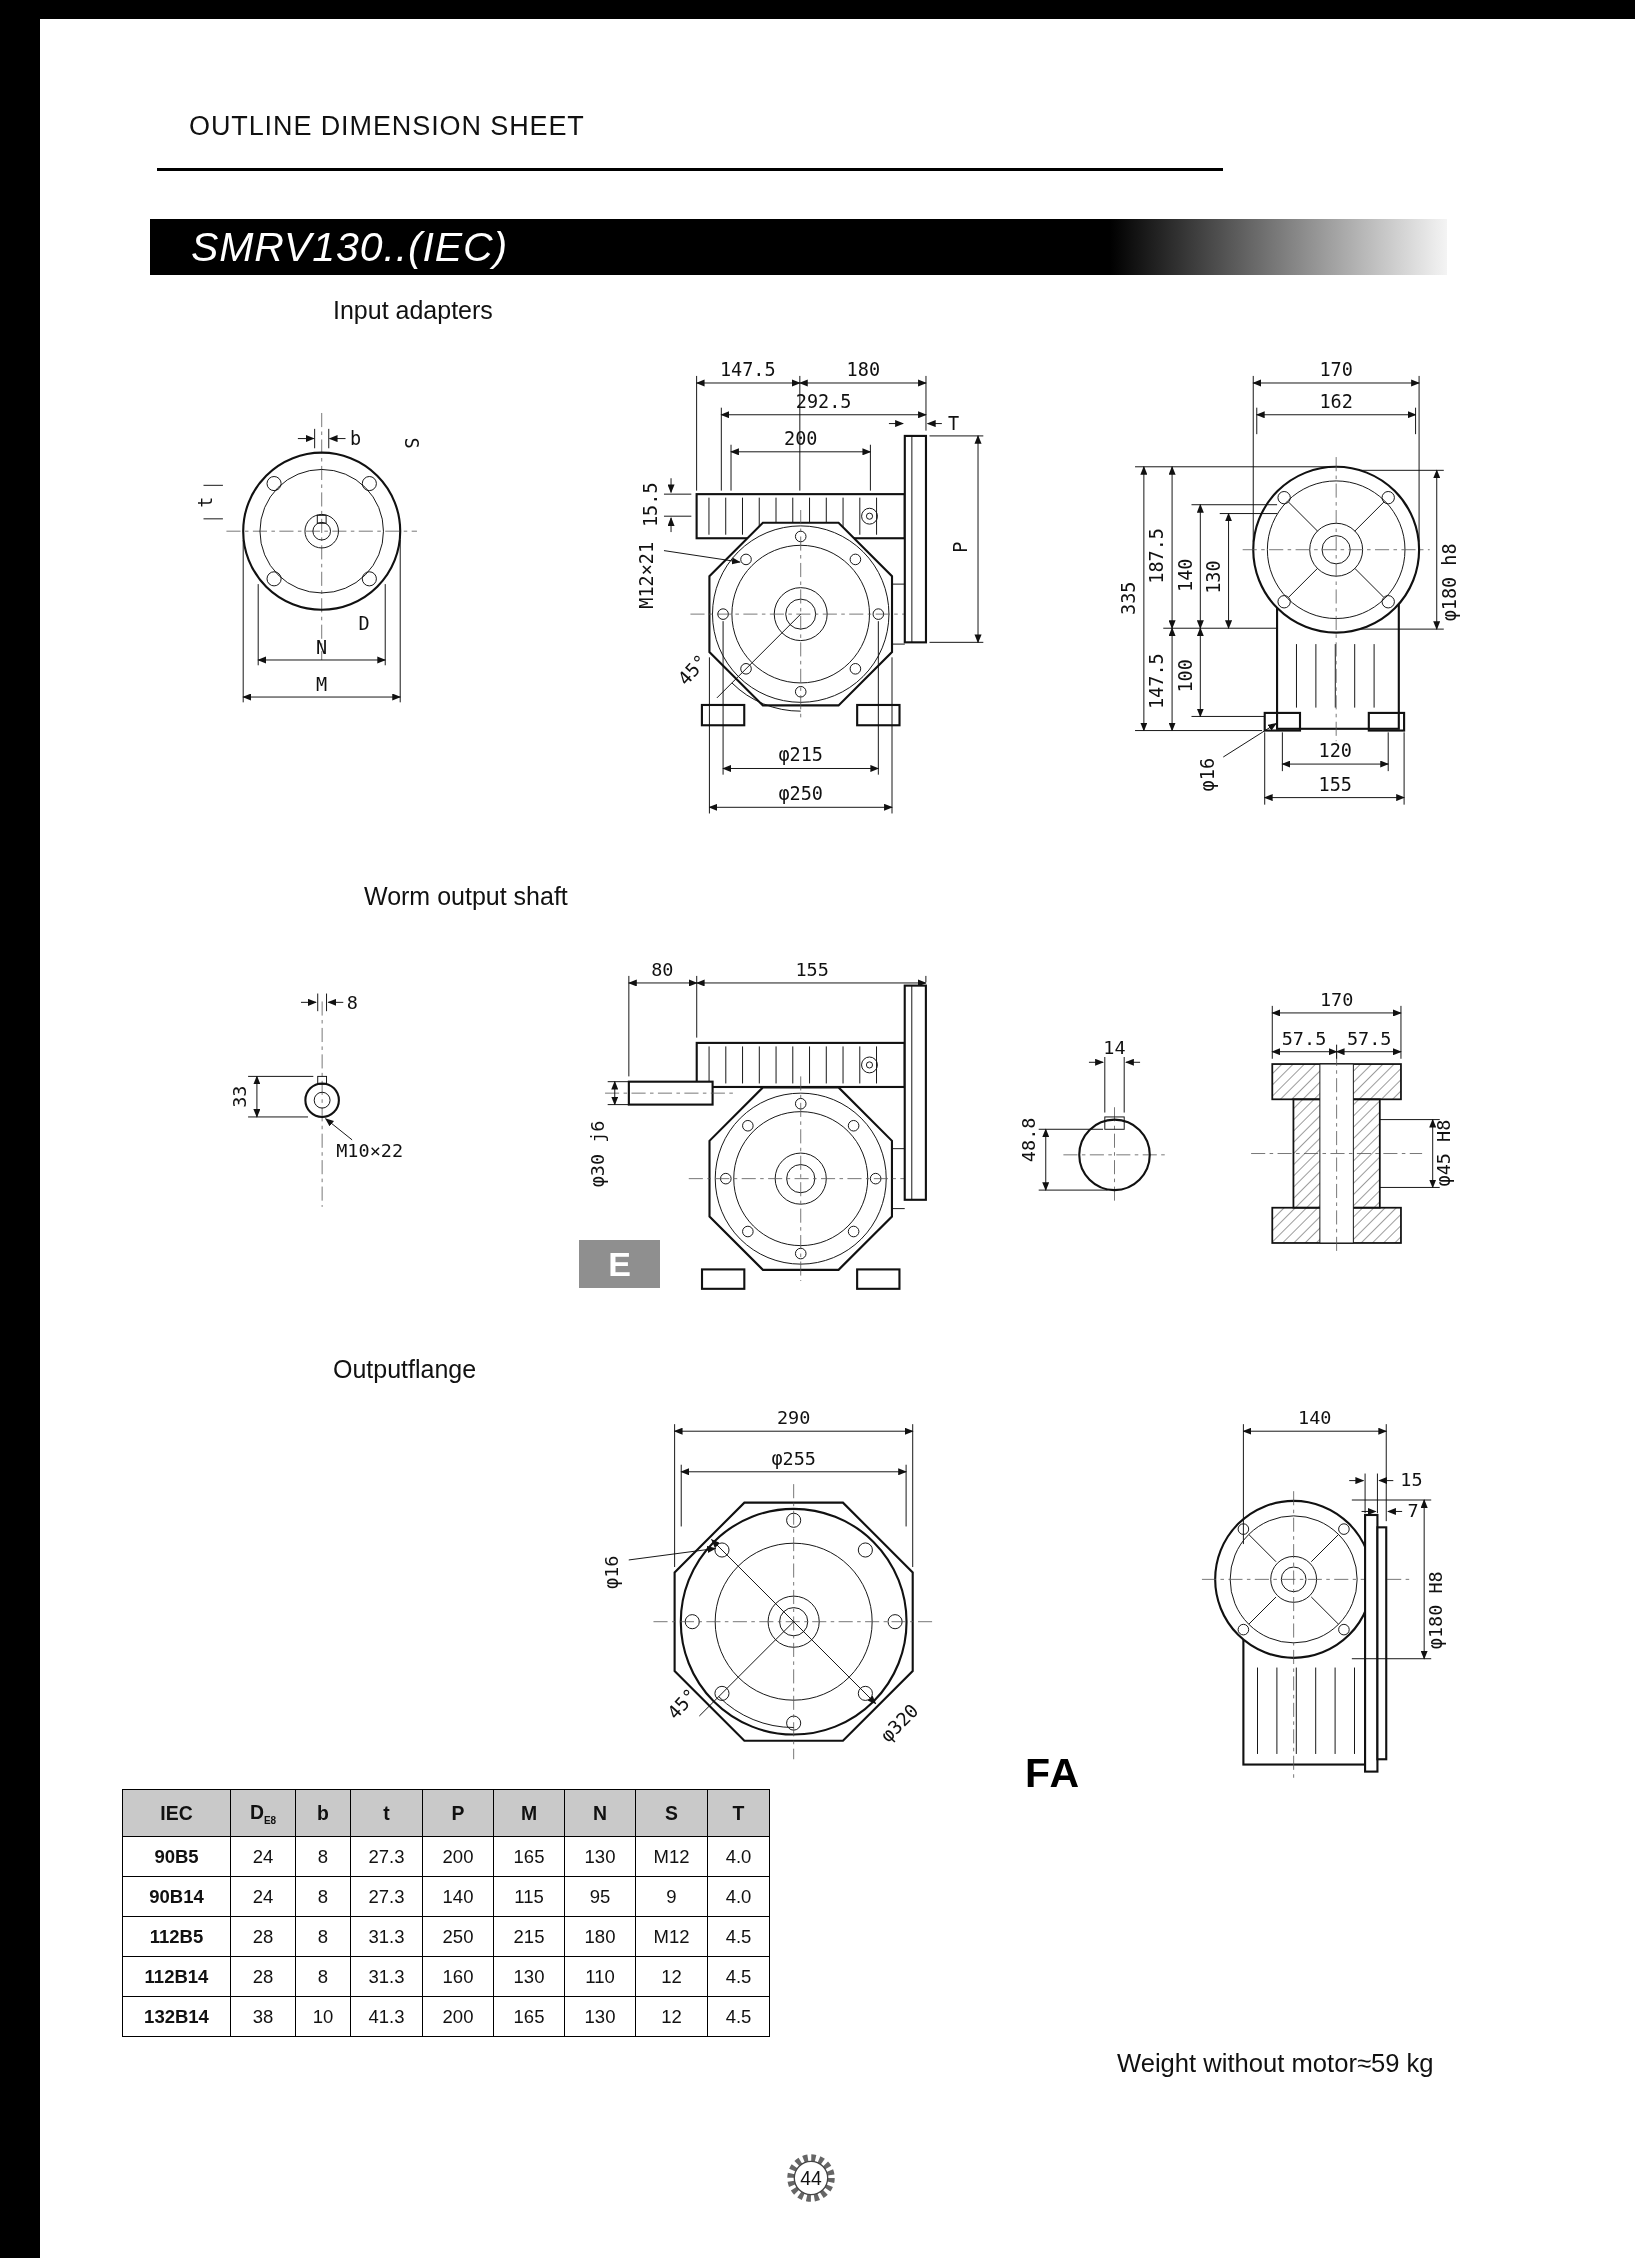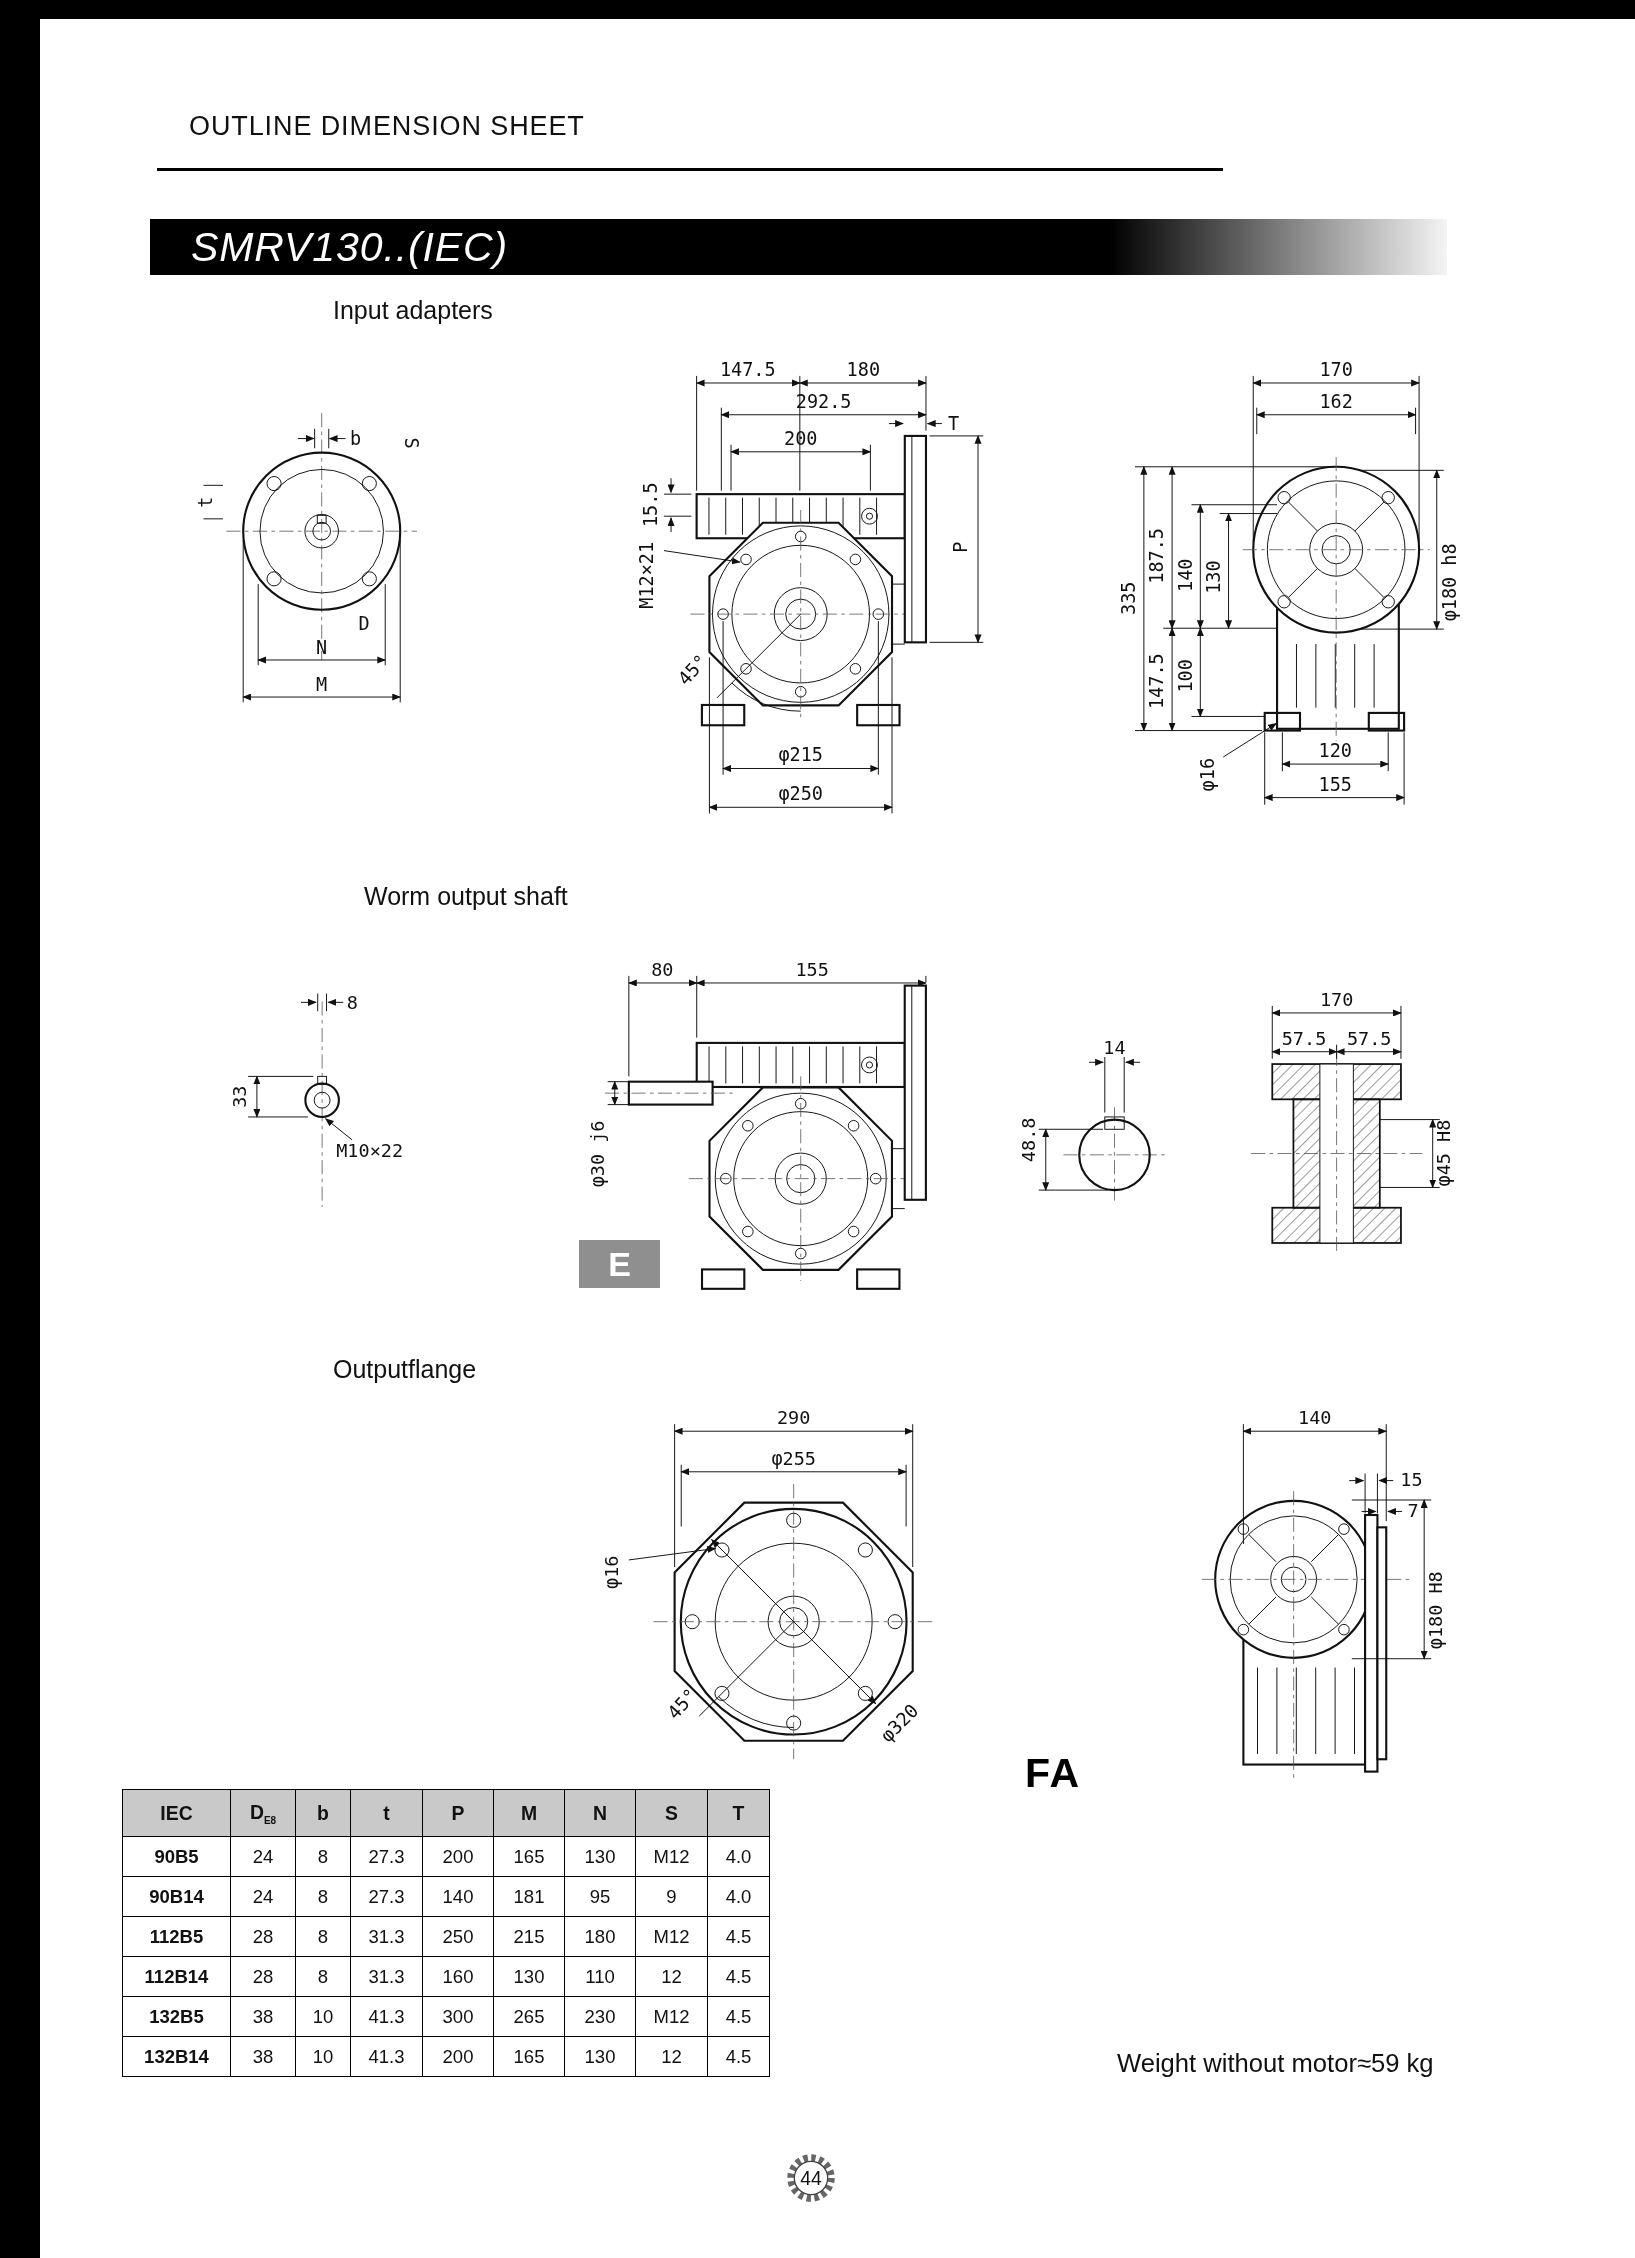--- a/index.html
+++ b/index.html
@@ -463,21 +463,21 @@
             <td>130</td>
             <td>M12</td>
             <td>4.0</td>
           </tr>
           <tr>
             <th>90B14</th>
             <td>24</td>
             <td>8</td>
             <td>27.3</td>
             <td>140</td>
-            <td>181</td>
+            <td>115</td>
             <td>95</td>
             <td>9</td>
             <td>4.0</td>
           </tr>
           <tr>
             <th>112B5</th>
             <td>28</td>
             <td>8</td>
             <td>31.3</td>
             <td>250</td>
@@ -491,31 +491,20 @@
             <td>28</td>
             <td>8</td>
             <td>31.3</td>
             <td>160</td>
             <td>130</td>
             <td>110</td>
             <td>12</td>
             <td>4.5</td>
           </tr>
           <tr>
-            <th>132B5</th>
-            <td>38</td>
-            <td>10</td>
-            <td>41.3</td>
-            <td>300</td>
-            <td>265</td>
-            <td>230</td>
-            <td>M12</td>
-            <td>4.5</td>
-          </tr>
-          <tr>
             <th>132B14</th>
             <td>38</td>
             <td>10</td>
             <td>41.3</td>
             <td>200</td>
             <td>165</td>
             <td>130</td>
             <td>12</td>
             <td>4.5</td>
           </tr>

